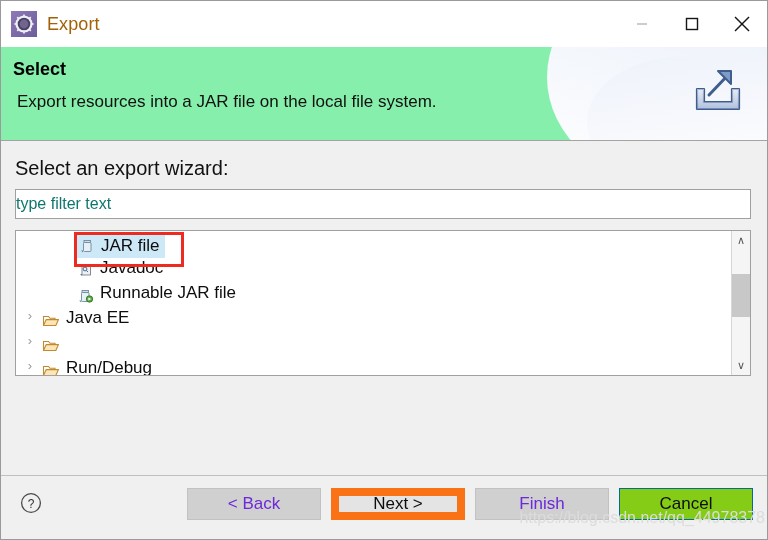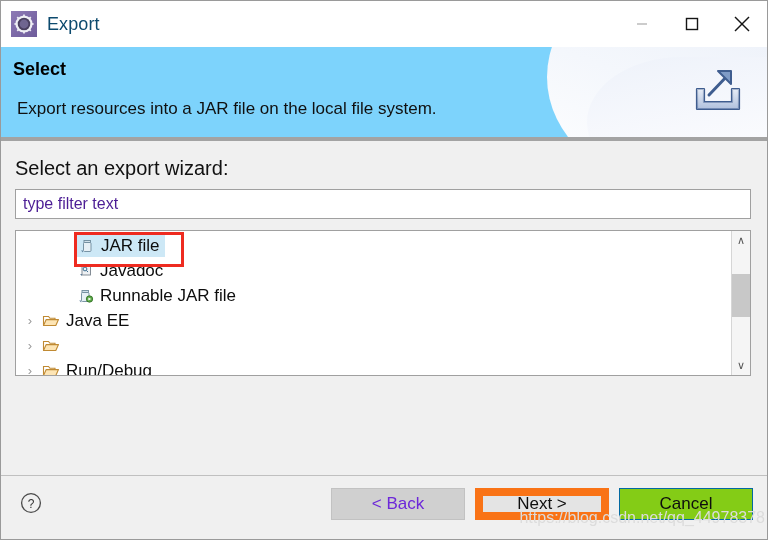--- a/index.html
+++ b/index.html
@@ -40,21 +40,21 @@
   .app-icon {
     width: 26px; height: 26px;
     background: linear-gradient(135deg,#8d7ab5 0%, #7d6aa8 50%, #6f5d9b 100%);
     position: relative;
     display: inline-block;
     flex: 0 0 auto;
   }
   .app-icon svg { position: absolute; left: 2px; top: 2px; }
   .title-text {
     font-size: 18px;
-    color: #0c4a6e;
+    color: #a16207;
     letter-spacing: .1px;
     white-space: nowrap;
   }
   .winbtns {
     position: absolute;
     right: 0; top: 0;
     height: 46px;
     display: flex;
     align-items: stretch;
     z-index: 3;
@@ -65,24 +65,24 @@
     align-items: center;
     justify-content: center;
   }
   .winbtn.min  { color: #a9a9a9; }
   .winbtn.max  { color: #1a1a1a; }
   .winbtn.close{ color: #1a1a1a; }
 
   
   .header {
     position: relative;
-    background: #7dd3fc;
+    background: #86efac;
     height: 94px;
     flex: 0 0 auto;
-    border-bottom: 4px solid #a3a3a3;
+    border-bottom: 1px solid #a3a3a3;
     overflow: hidden;
   }
   .header-swoosh {
     position: absolute;
     right: -40px; top: -80px;
     width: 260px; height: 220px;
     border-radius: 50%;
     background: linear-gradient(200deg, #e9eef8 0%, #f4f7fc 55%, #ffffff 100%);
     pointer-events: none;
   }
@@ -99,21 +99,20 @@
     left: 12px; top: 12px;
     font-size: 18px;
     font-weight: bold;
     color: #000;
   }
   .header-desc {
     position: absolute;
     left: 16px; top: 45px;
     font-size: 17px;
     color: #101010;
-    margin-top: 7px;
   }
   .banner-icon {
     position: absolute;
     right: 18px; top: 12px;
     width: 62px; height: 62px;
     z-index: 2;
   }
 
   
   .body {
@@ -127,43 +126,41 @@
     color: #111;
     margin-bottom: 9px;
   }
   .filter-input {
     width: 736px;
     height: 30px;
     background: #ffffff;
     border: 1px solid #a0a0a0;
     display: flex;
     align-items: center;
-    padding-left: 7px;
     font-size: 16px;
-    color: #4c1d95;
+    color: #0f766e;
   }
   .tree-wrap {
     position: relative;
     margin-top: 11px;
     width: 736px;
     height: 146px;
     background: #ffffff;
     border: 1px solid #a0a0a0;
     display: flex;
     overflow: hidden;
   }
   .tree {
     flex: 1 1 auto;
     overflow: hidden;
     padding-top: 2px;
   }
   .tree-row {
     height: 25px;
     display: flex;
-    align-items: center;
     font-size: 17px;
     color: #0d0d0d;
     white-space: nowrap;
     padding-left: 4px;
   }
   .tree-row .twisty {
     width: 20px;
     text-align: center;
     color: #9a9a9a;
     font-size: 13px;
@@ -434,18 +431,19 @@
   <div class="footer">
     <div class="help-icon">
       <svg width="22" height="22" viewBox="0 0 22 22">
         <circle cx="11" cy="11" r="9.4" fill="none" stroke="#4a4a4a" stroke-width="1.3"></circle>
         <text x="11" y="15.6" font-size="12" font-family="Liberation Sans, sans-serif" fill="#333" text-anchor="middle">?</text>
       </svg>
     </div>
     <div class="btn-row">
       <div class="btn disabled">&lt; Back</div>
       <div class="btn default">Next &gt;</div>
+      <div class="btn disabled">Finish</div>
       <div class="btn cancel">Cancel</div>
     </div>
     <div class="watermark">https://blog.csdn.net/qq_44978378</div>
   </div>
 
 </div>
 
 </body></html>

